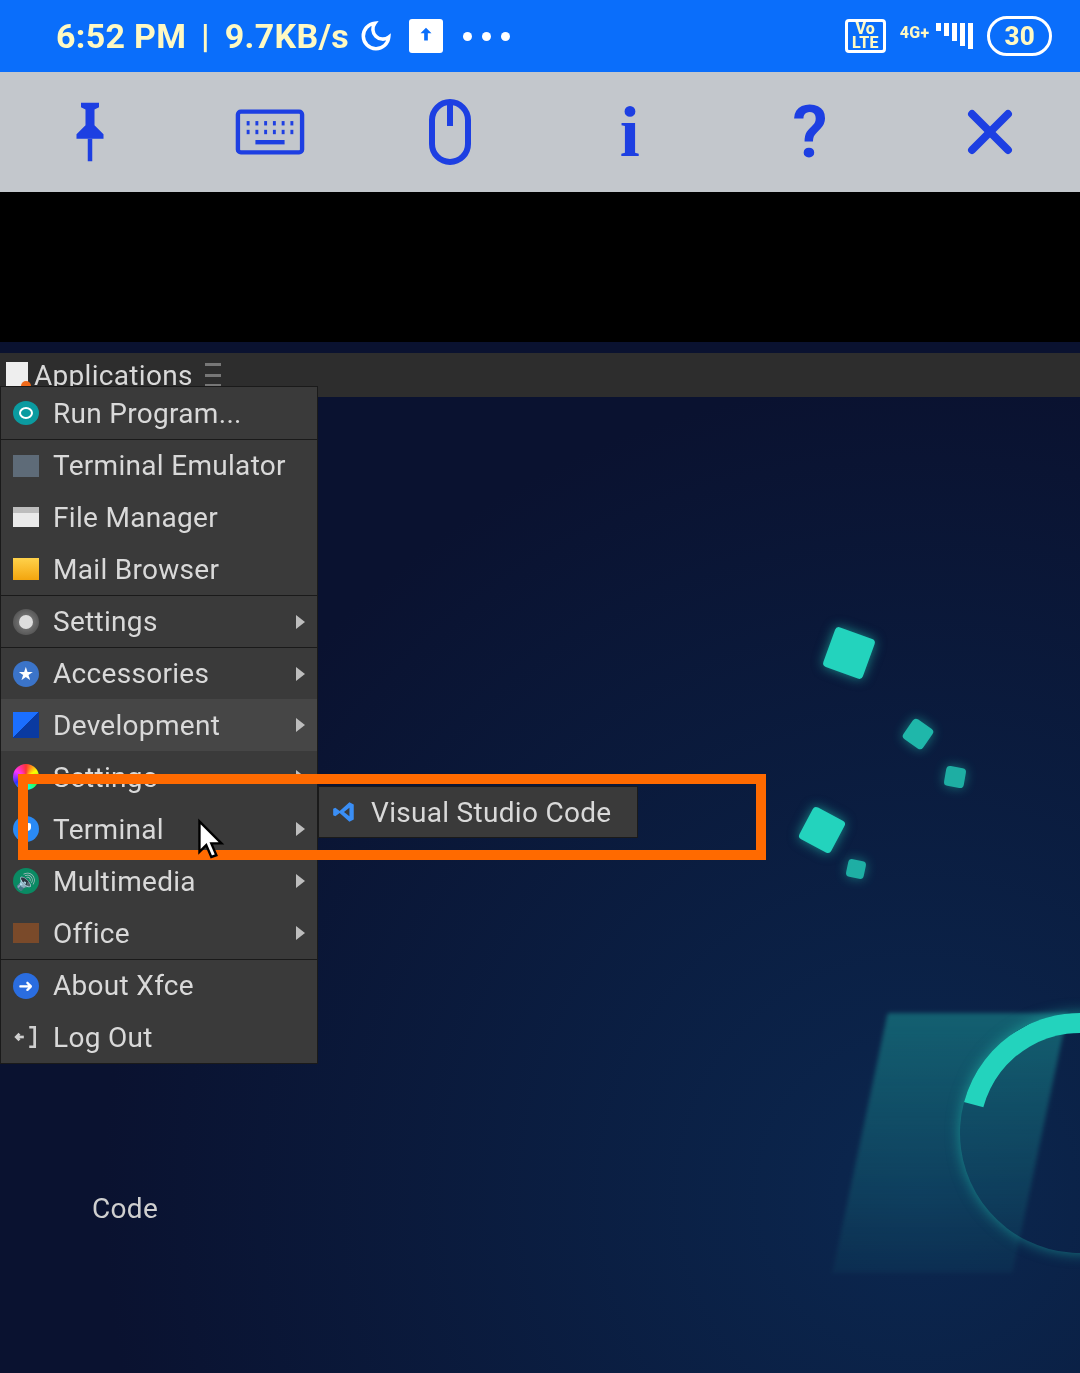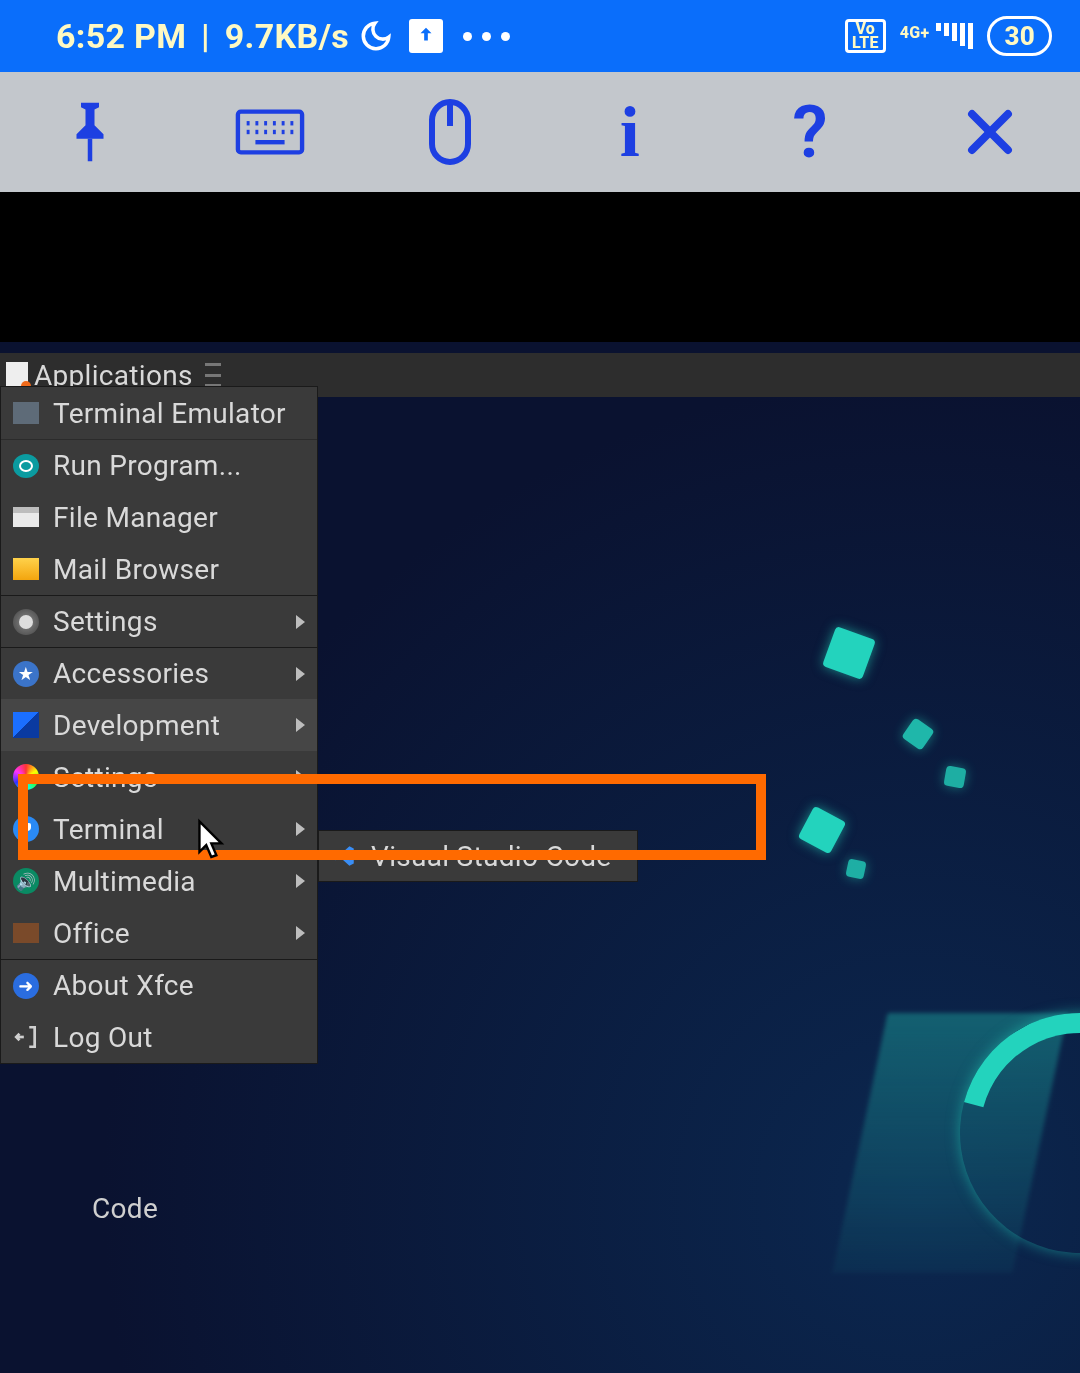--- a/index.html
+++ b/index.html
@@ -144,21 +144,21 @@
   .mi-gfx{background:conic-gradient(#f33,#ff0,#3f3,#0ff,#33f,#f3f,#f33);width:26px;height:26px;border-radius:50%;}
   .mi-net{background:#2a8af5;width:26px;height:26px;border-radius:50%;position:relative;}
   .mi-net::after{content:"";position:absolute;left:6px;top:7px;width:12px;height:8px;background:#fff;border-radius:2px 2px 4px 4px;}
   .mi-mm{background:#0a8a63;width:26px;height:26px;border-radius:50%;color:#fff;font-size:16px;display:flex;align-items:center;justify-content:center;}
   .mi-off{background:#7a4a2a;width:26px;height:20px;}
   .mi-about{background:#2a6de0;width:26px;height:26px;border-radius:50%;color:#fff;font-size:18px;display:flex;align-items:center;justify-content:center;}
   .mi-logout{width:26px;height:26px;}
 
   
   .submenu {
-    position:absolute; left:318px; top:830px; width:320px; height:52px;
+    position:absolute; left:318px; top:786px; width:320px; height:52px;
     background:#3a3a3a; border:1px solid #1a1a1a;
     display:flex; align-items:center; gap:14px; padding:0 12px;
     color:#d9d9d9; font-size:28px;
   }
   .submenu .vscode-icon{width:26px;height:26px;}
 
   
   .highlight-box {
     position:absolute; left:18px; top:774px; width:748px; height:86px;
     border:10px solid #ff6a00;
@@ -280,28 +280,28 @@
     <span>Applications</span>
   </div>
   <div class="panel-sep">
       <span></span>
       <span></span>
       <span></span>
     </div>
 </div>
 
 <div class="app-menu">
+  <div class="menu-item">
+    <span class="menu-icon mi-run"></span>
+    <span>Run Program...</span>
+  </div>
+
   <div class="menu-item menu-group-top">
     <span class="menu-icon mi-term"></span>
     <span>Terminal Emulator</span>
-  </div>
-
-  <div class="menu-item">
-    <span class="menu-icon mi-run"></span>
-    <span>Run Program...</span>
   </div>
   <div class="menu-item" style="border-top:none">
     <span class="menu-icon mi-file"></span>
     <span>File Manager</span>
   </div>
   <div class="menu-item" style="border-top:none">
     <span class="menu-icon mi-mail"></span>
     <span>Mail Browser</span>
   </div>
 

